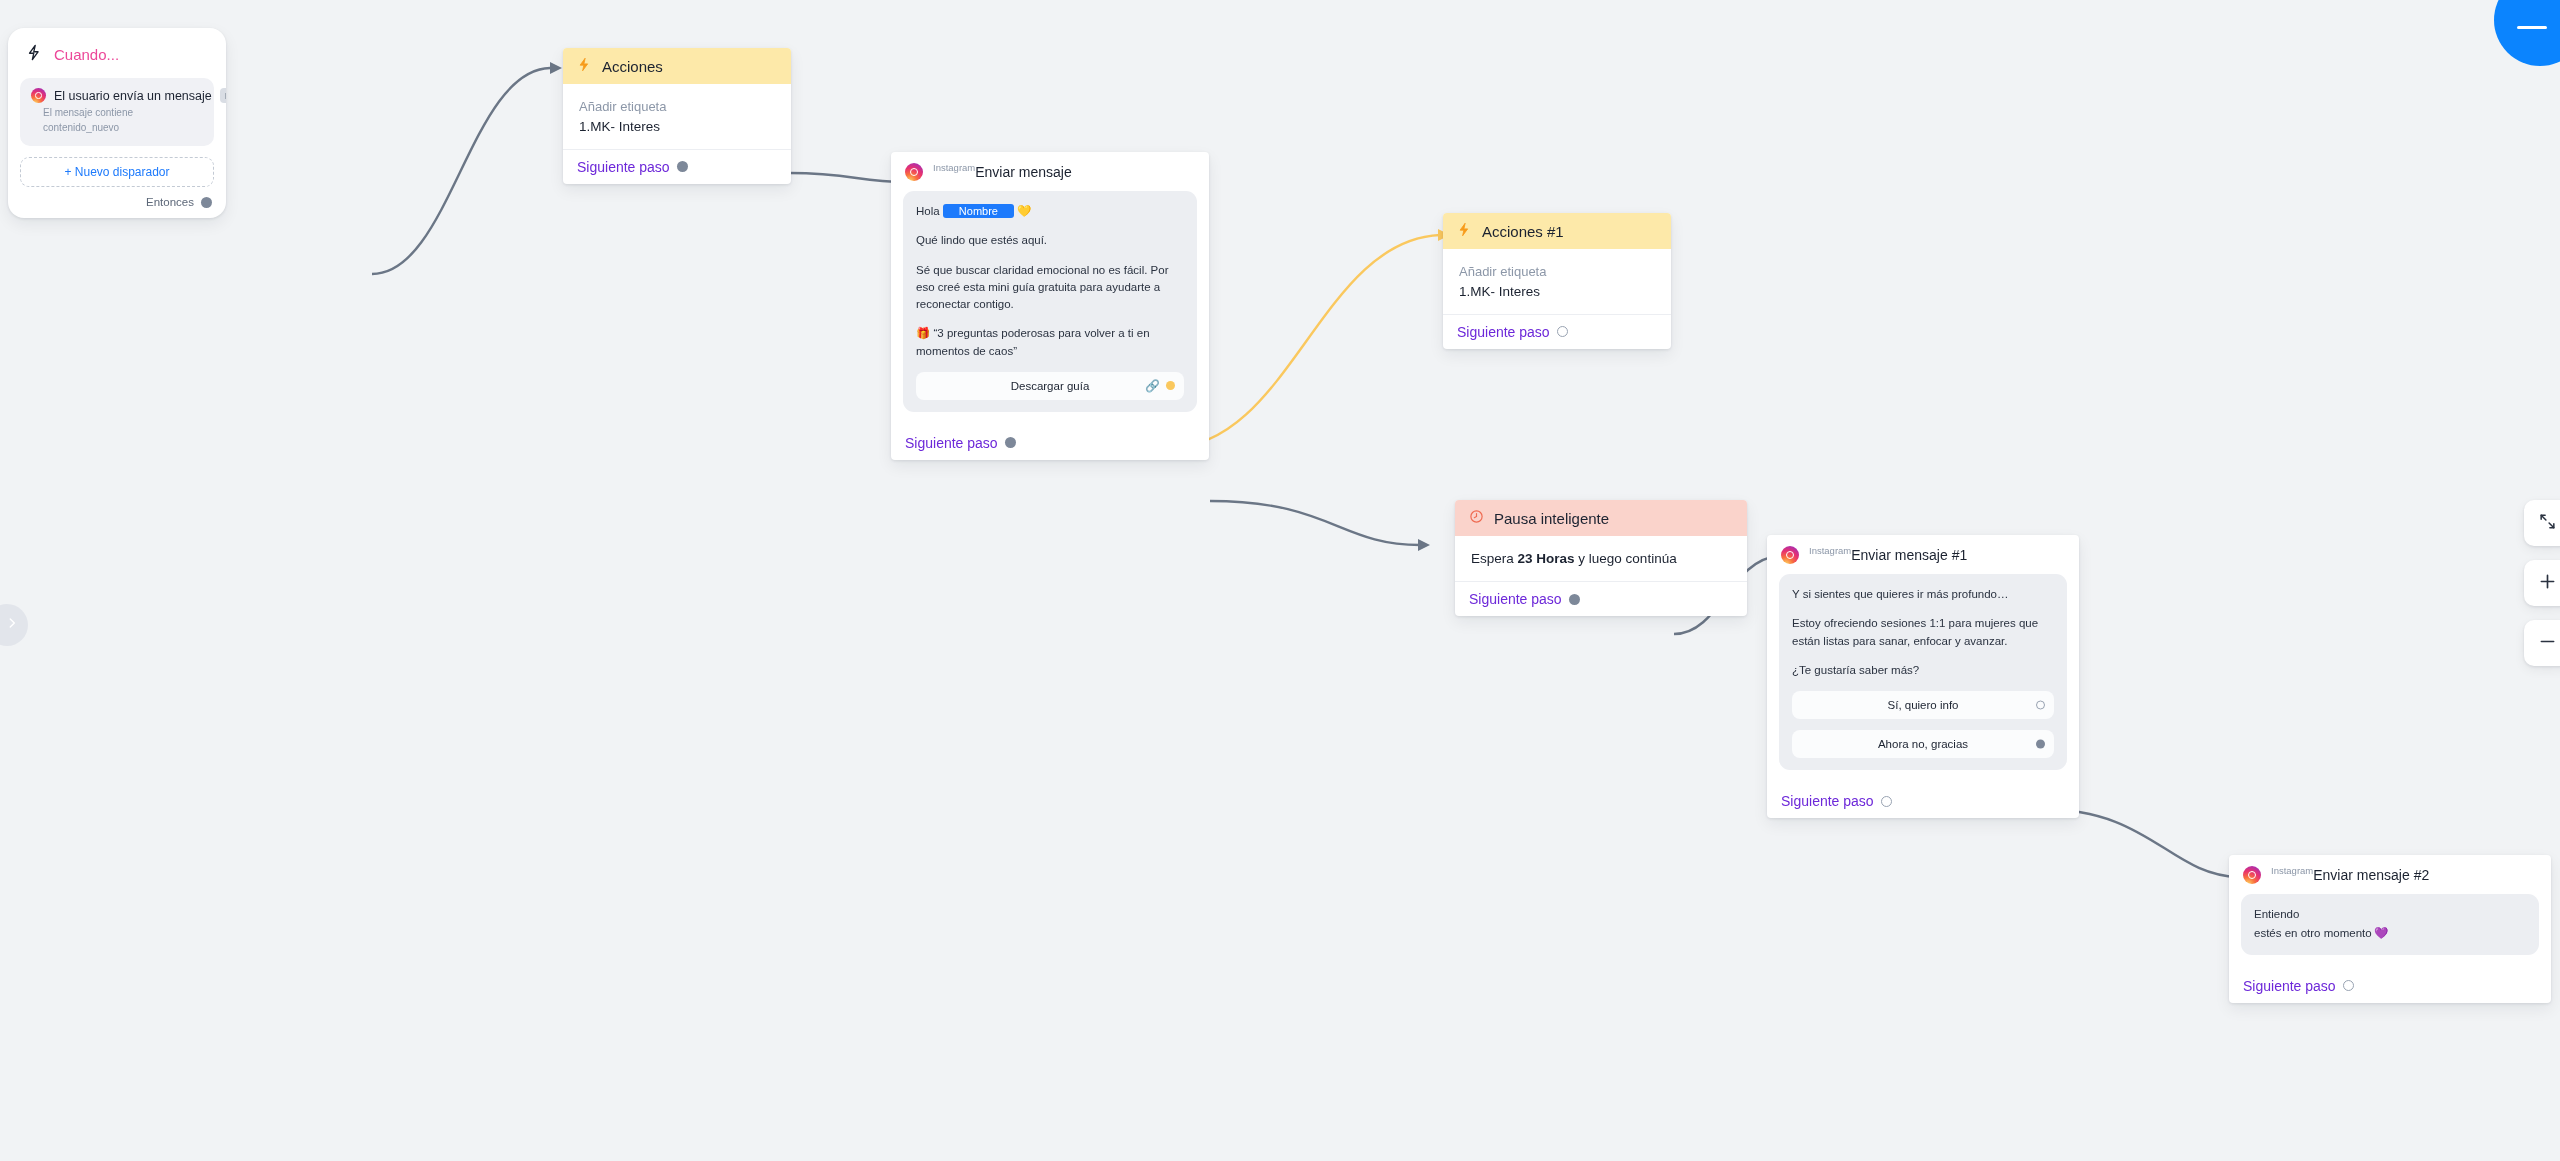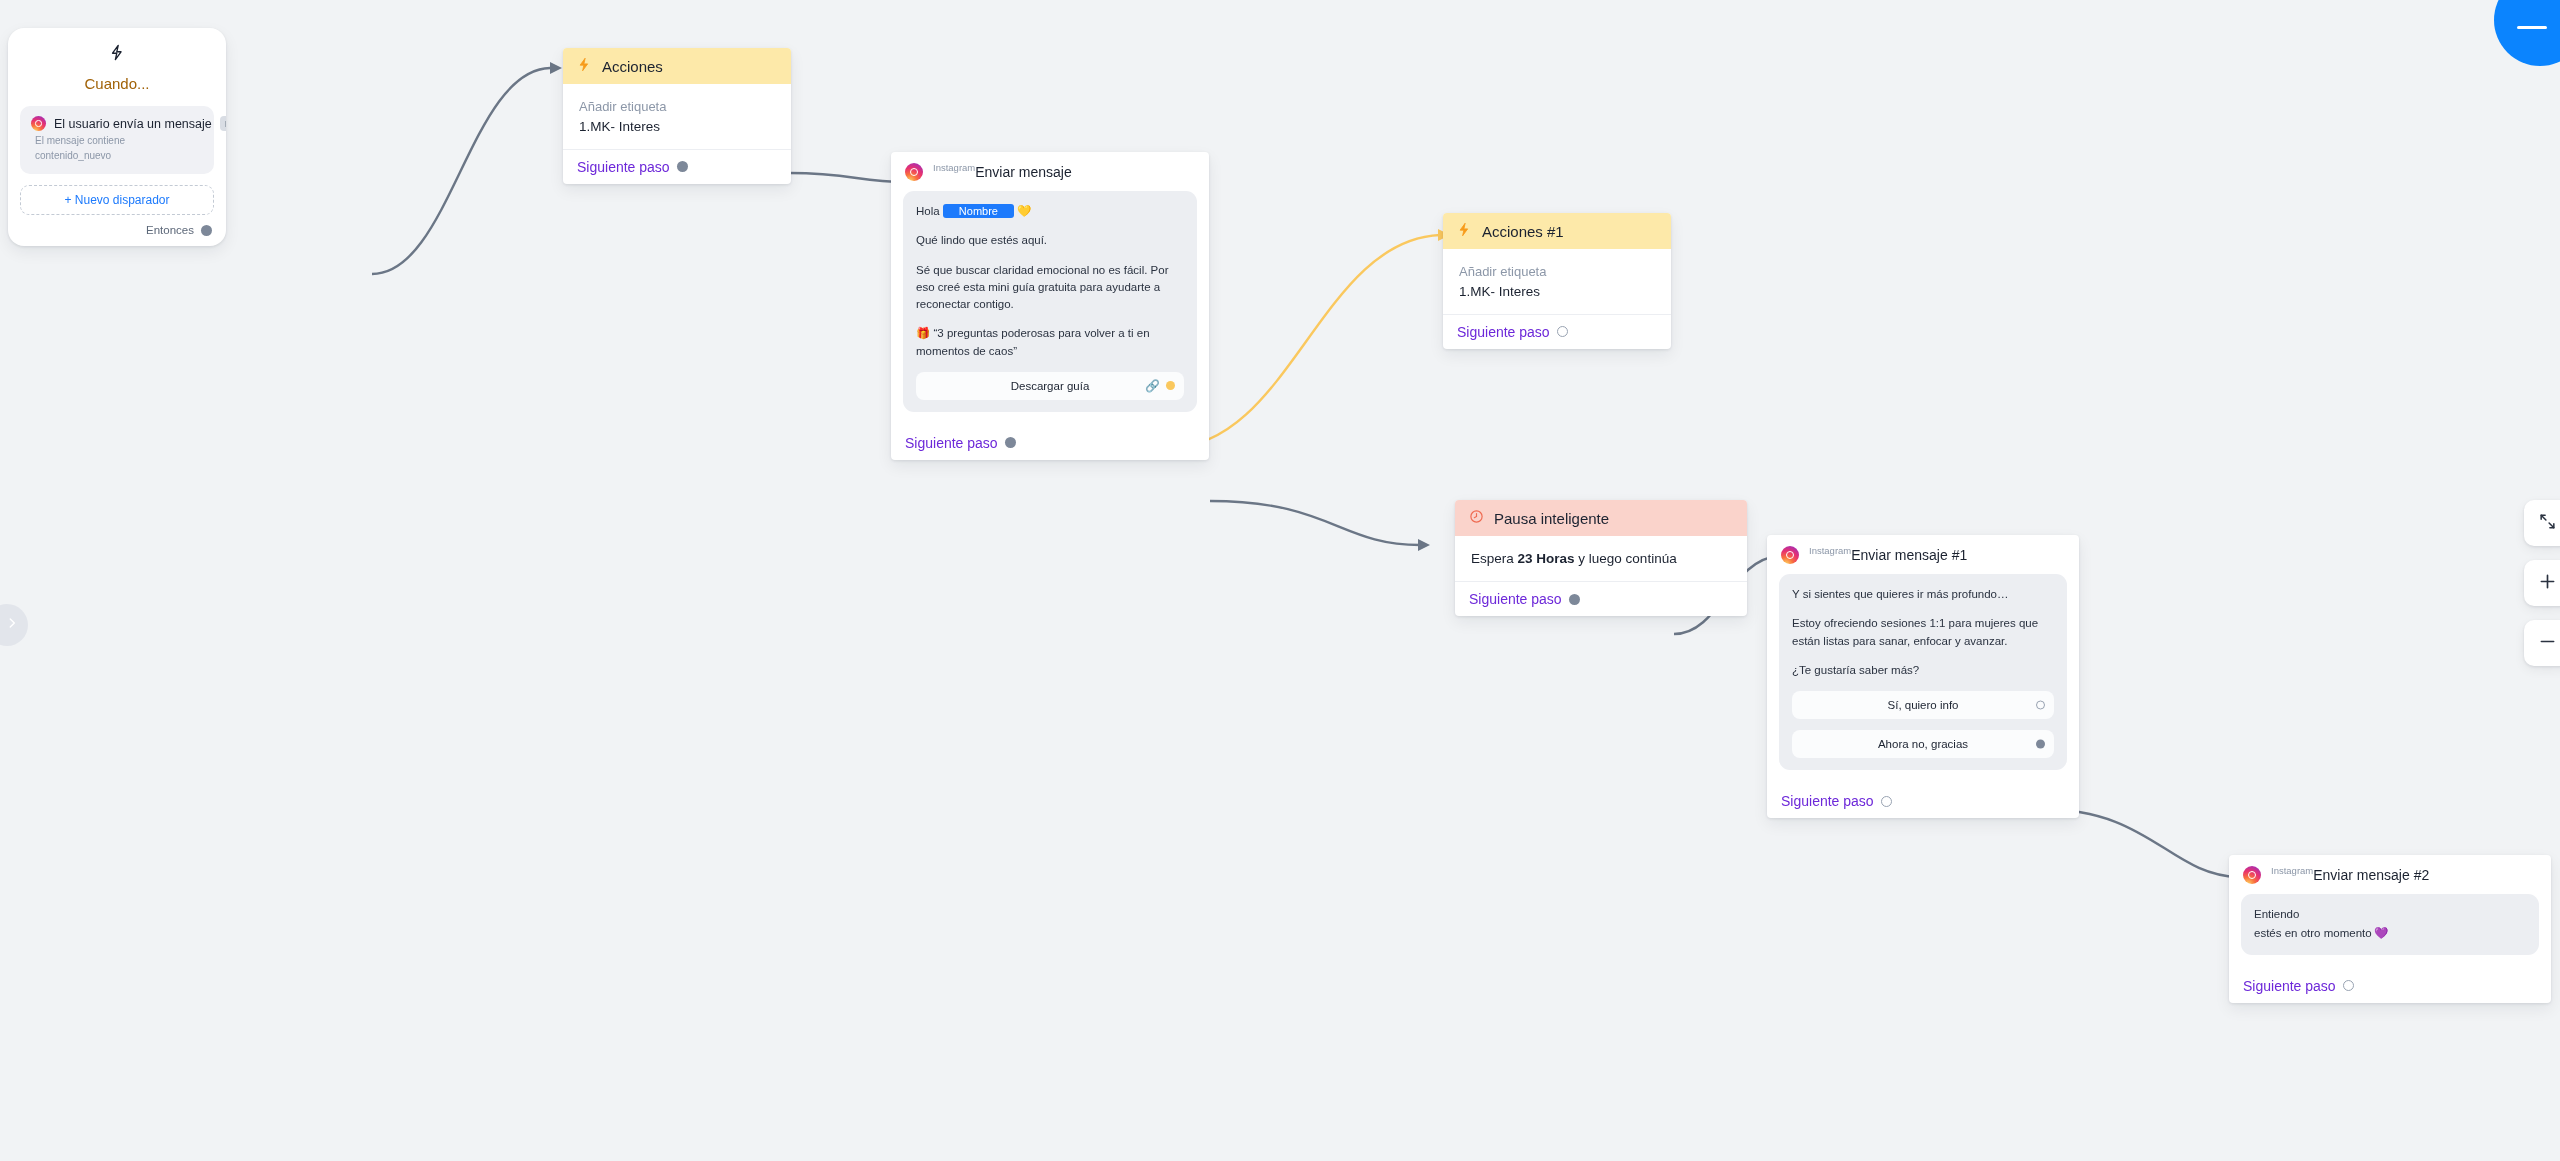--- a/index.html
+++ b/index.html
@@ -54,37 +54,37 @@
 
   
   #trigger-card {
     left: 8px; top: 28px; width: 218px;
     border-radius: 16px;
     padding: 0 0 4px 0;
   }
   .trigger-title {
     display: flex; align-items: center; gap: 11px;
     padding: 16px 18px 6px 18px;
-    font-size: 15px; color: #a16207; flex-direction: column;
+    font-size: 15px; color: #ec4899;
   }
   .trigger-row {
     margin: 8px 12px 0 12px;
     background: #f0f1f5;
     border-radius: 10px;
     padding: 10px 11px 11px 11px;
   }
   .trigger-row-top { display: flex; align-items: center; gap: 8px; }
   .trigger-row-name { font-size: 12.5px; color: #1b2230; white-space: nowrap; }
   .badge {
     font-size: 9.5px; color: #6d7888;
     background: #d9dde4; border-radius: 4px;
     padding: 2px 5px; white-space: nowrap;
   }
   .trigger-row-sub {
-    margin-top: 3px; margin-left: 4px;
+    margin-top: 3px; margin-left: 12px;
     font-size: 10px; color: #8c97a8; line-height: 1.45;
   }
   .new-trigger {
     display: flex; align-items: center; justify-content: center;
     margin: 11px 12px 0 12px; height: 30px;
     border: 1px dashed #c3cad4; border-radius: 9px;
     font-size: 12px; color: #1d7afc; background: transparent;
     cursor: pointer;
   }
   .trigger-foot {

